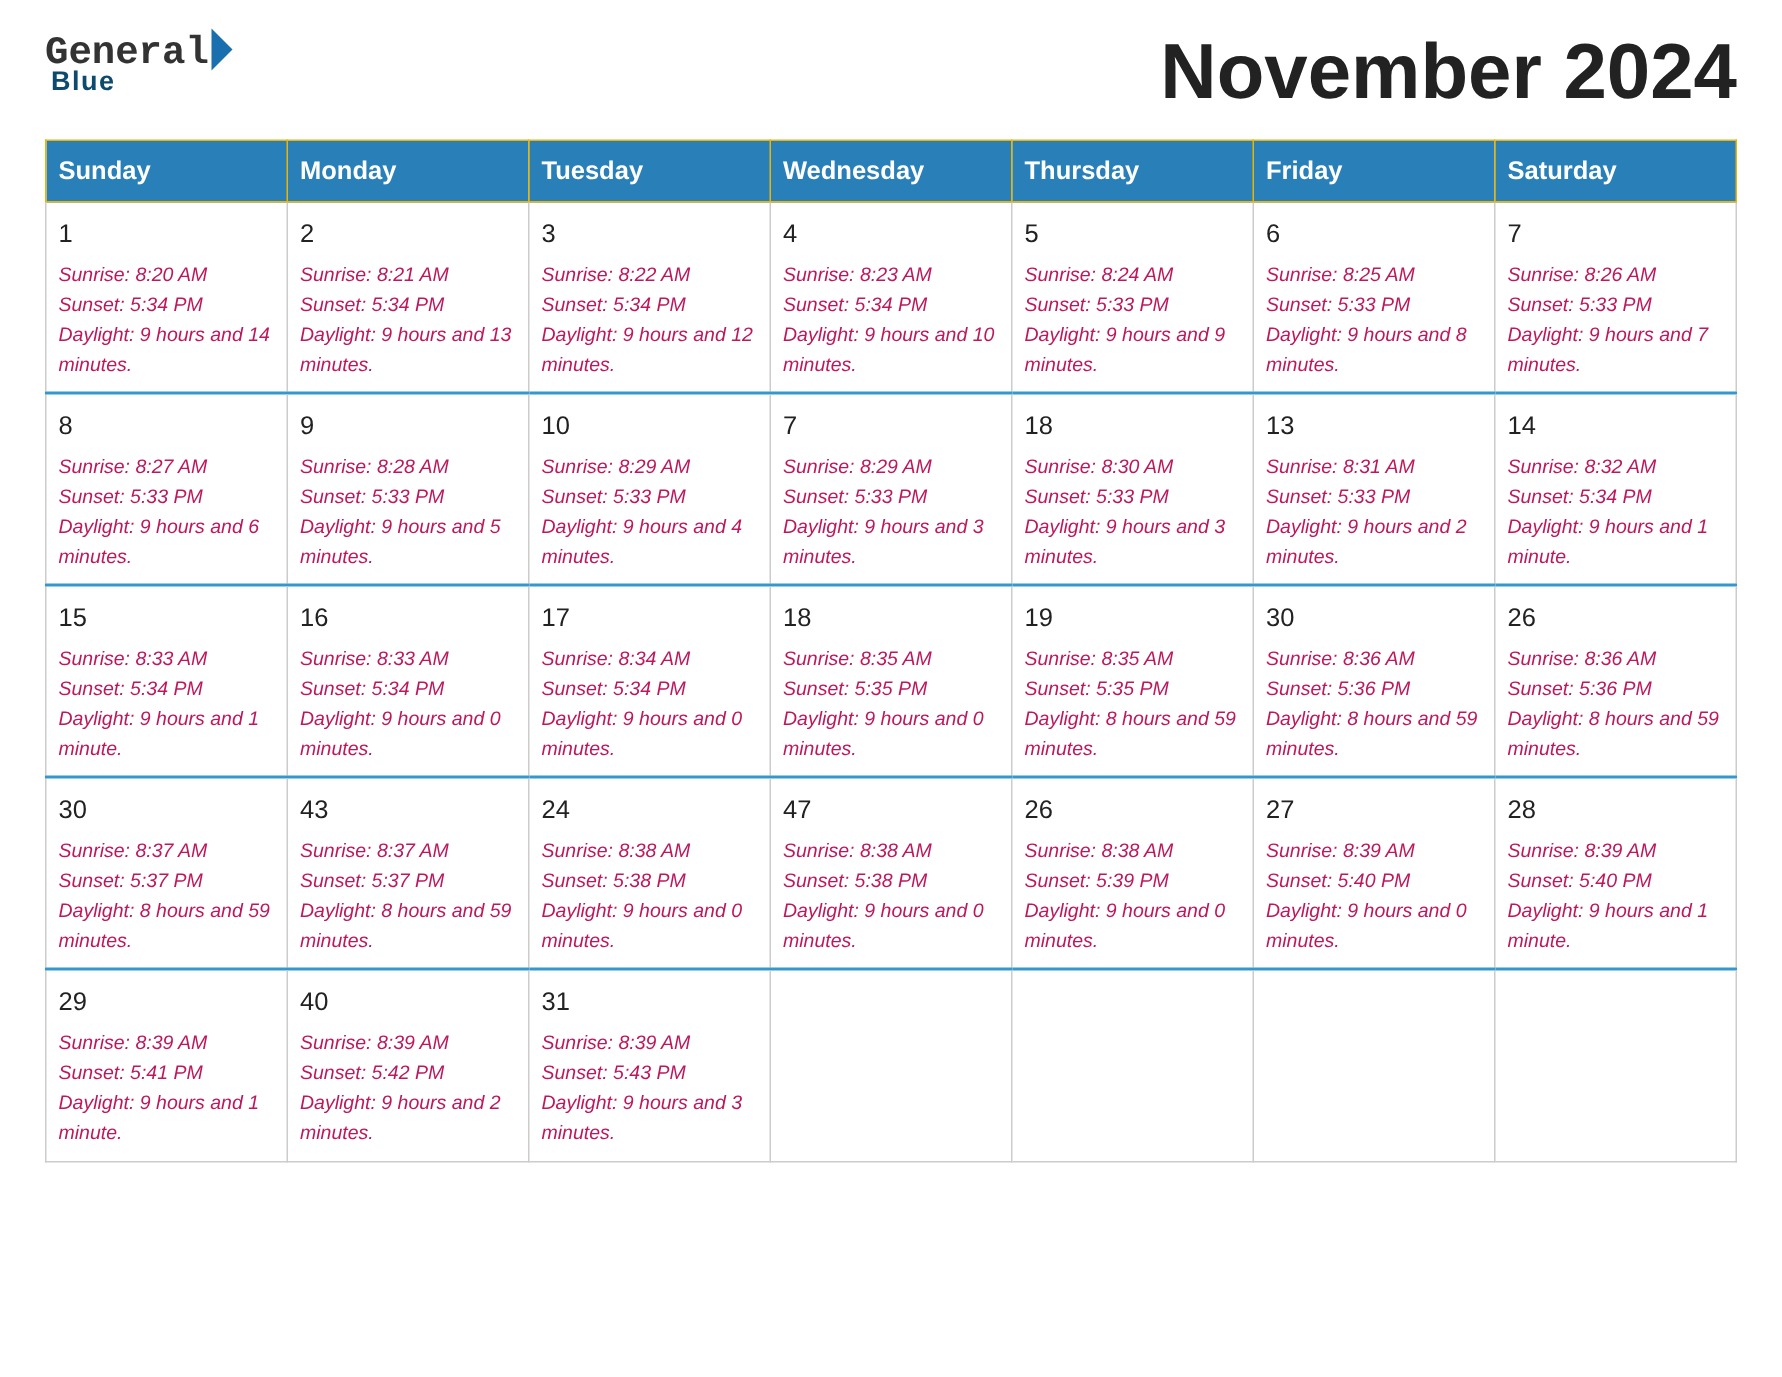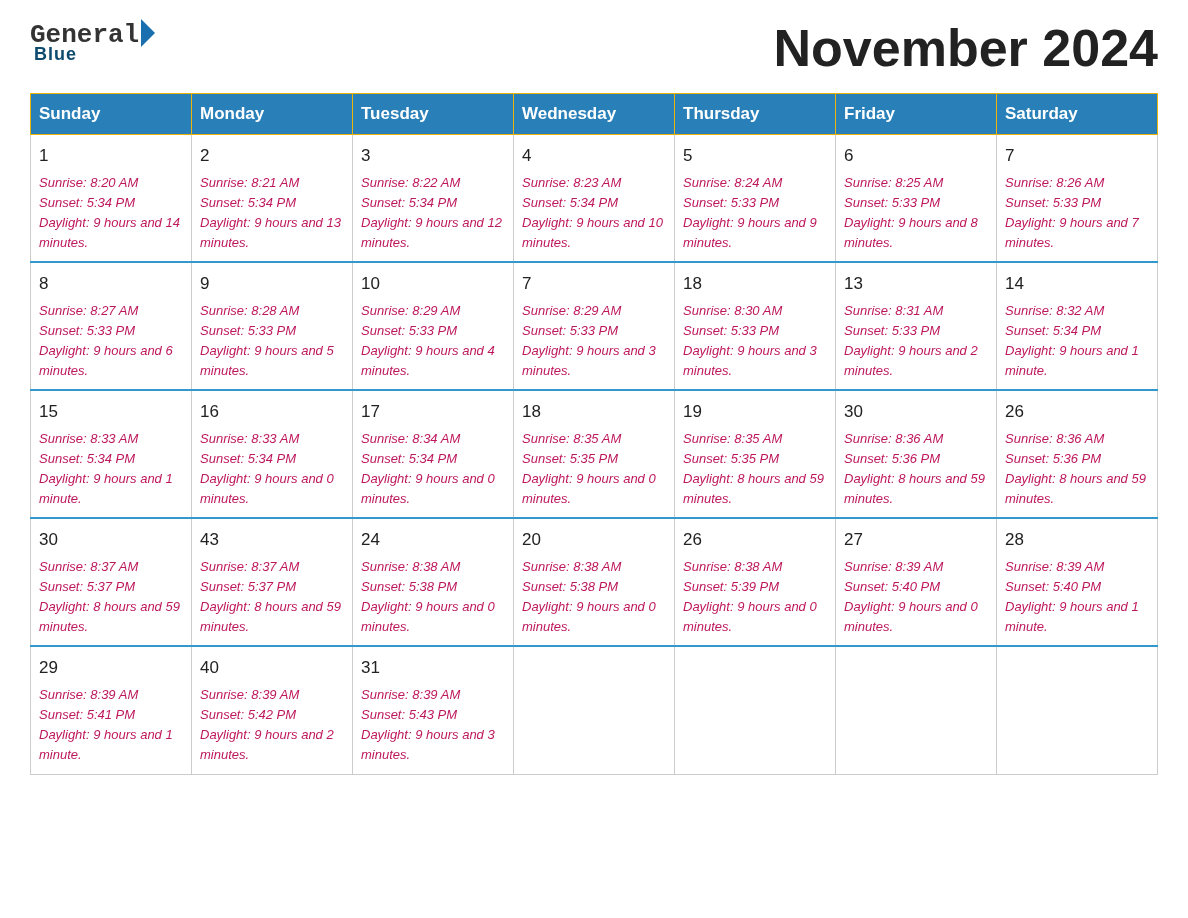--- a/index.html
+++ b/index.html
@@ -184,21 +184,21 @@
         <td><span class="day-number">26</span>
 <span class="day-info">Sunrise: 8:36 AM<br>Sunset: 5:36 PM<br>Daylight: 8 hours and 59 minutes.</span></td>
       </tr>
       <tr>
         <td><span class="day-number">30</span>
 <span class="day-info">Sunrise: 8:37 AM<br>Sunset: 5:37 PM<br>Daylight: 8 hours and 59 minutes.</span></td>
         <td><span class="day-number">43</span>
 <span class="day-info">Sunrise: 8:37 AM<br>Sunset: 5:37 PM<br>Daylight: 8 hours and 59 minutes.</span></td>
         <td><span class="day-number">24</span>
 <span class="day-info">Sunrise: 8:38 AM<br>Sunset: 5:38 PM<br>Daylight: 9 hours and 0 minutes.</span></td>
-        <td><span class="day-number">20</span>
+        <td><span class="day-number">47</span>
 <span class="day-info">Sunrise: 8:38 AM<br>Sunset: 5:38 PM<br>Daylight: 9 hours and 0 minutes.</span></td>
         <td><span class="day-number">26</span>
 <span class="day-info">Sunrise: 8:38 AM<br>Sunset: 5:39 PM<br>Daylight: 9 hours and 0 minutes.</span></td>
         <td><span class="day-number">27</span>
 <span class="day-info">Sunrise: 8:39 AM<br>Sunset: 5:40 PM<br>Daylight: 9 hours and 0 minutes.</span></td>
         <td><span class="day-number">28</span>
 <span class="day-info">Sunrise: 8:39 AM<br>Sunset: 5:40 PM<br>Daylight: 9 hours and 1 minute.</span></td>
       </tr>
       <tr>
         <td><span class="day-number">29</span>

